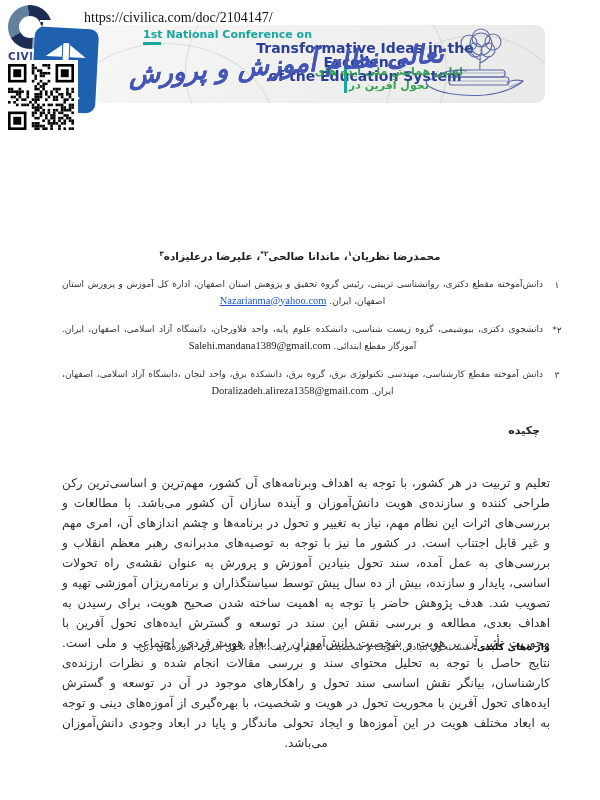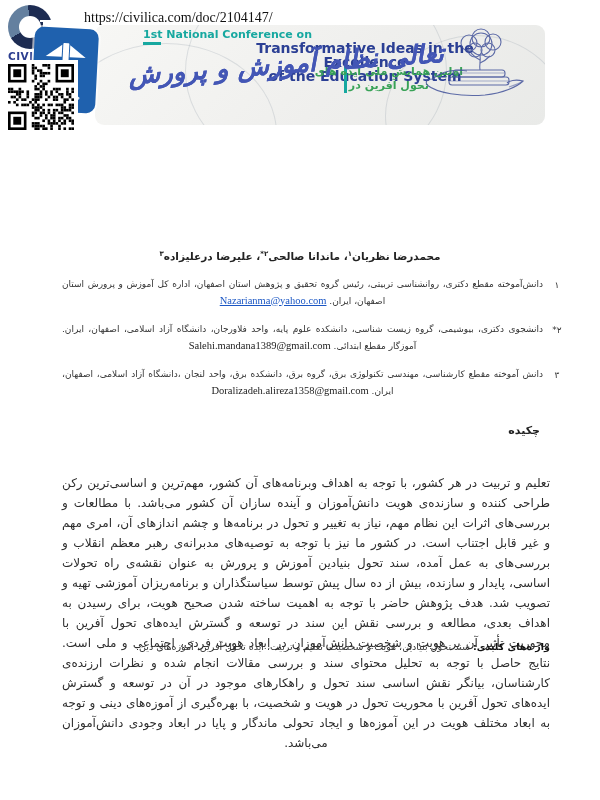--- a/index.html
+++ b/index.html
@@ -19,21 +19,21 @@
   .azad{position:absolute;left:33px;top:28px;width:64px;height:84px;background:#1f61ae;
         border-radius:9px;transform:rotate(3deg);z-index:2;display:flex;align-items:center;justify-content:center;
         box-shadow:0 0 0 2px rgba(255,255,255,.6);}
   .qr{position:absolute;left:8px;top:64px;width:66px;height:66px;background:#fff;z-index:3;outline:4px solid #fff;}
 
   
   .doc-url{position:absolute;left:84px;top:10px;z-index:6;
            font-family:"Liberation Serif","DejaVu Serif",serif;font-size:14px;color:#101010;}
 
   
-  .banner{position:absolute;left:95px;top:25px;width:450px;height:100px;border-radius:9px;
+  .banner{position:absolute;left:95px;top:25px;width:450px;height:78px;border-radius:9px;
           background:linear-gradient(135deg,#f7f7f5 0%,#efefed 55%,#e9eae8 100%);
           overflow:hidden;z-index:1;}
   .swirl{position:absolute;border:1px solid rgba(170,178,186,.35);border-radius:50%;}
   .sw1{width:220px;height:180px;left:-40px;top:18px;}
   .sw2{width:260px;height:210px;left:90px;top:-60px;}
   .sw3{width:180px;height:160px;left:290px;top:10px;}
   .conf-en1{position:absolute;left:48px;top:3px;font-size:11px;font-weight:bold;color:#17a8a0;}
   .conf-en1-bar{position:absolute;left:48px;top:17px;width:18px;height:3px;background:#17a8a0;}
   .conf-en23{position:absolute;left:120px;top:16px;width:300px;text-align:center;
              font-size:14px;font-weight:bold;color:#2b3f94;line-height:14px;}

